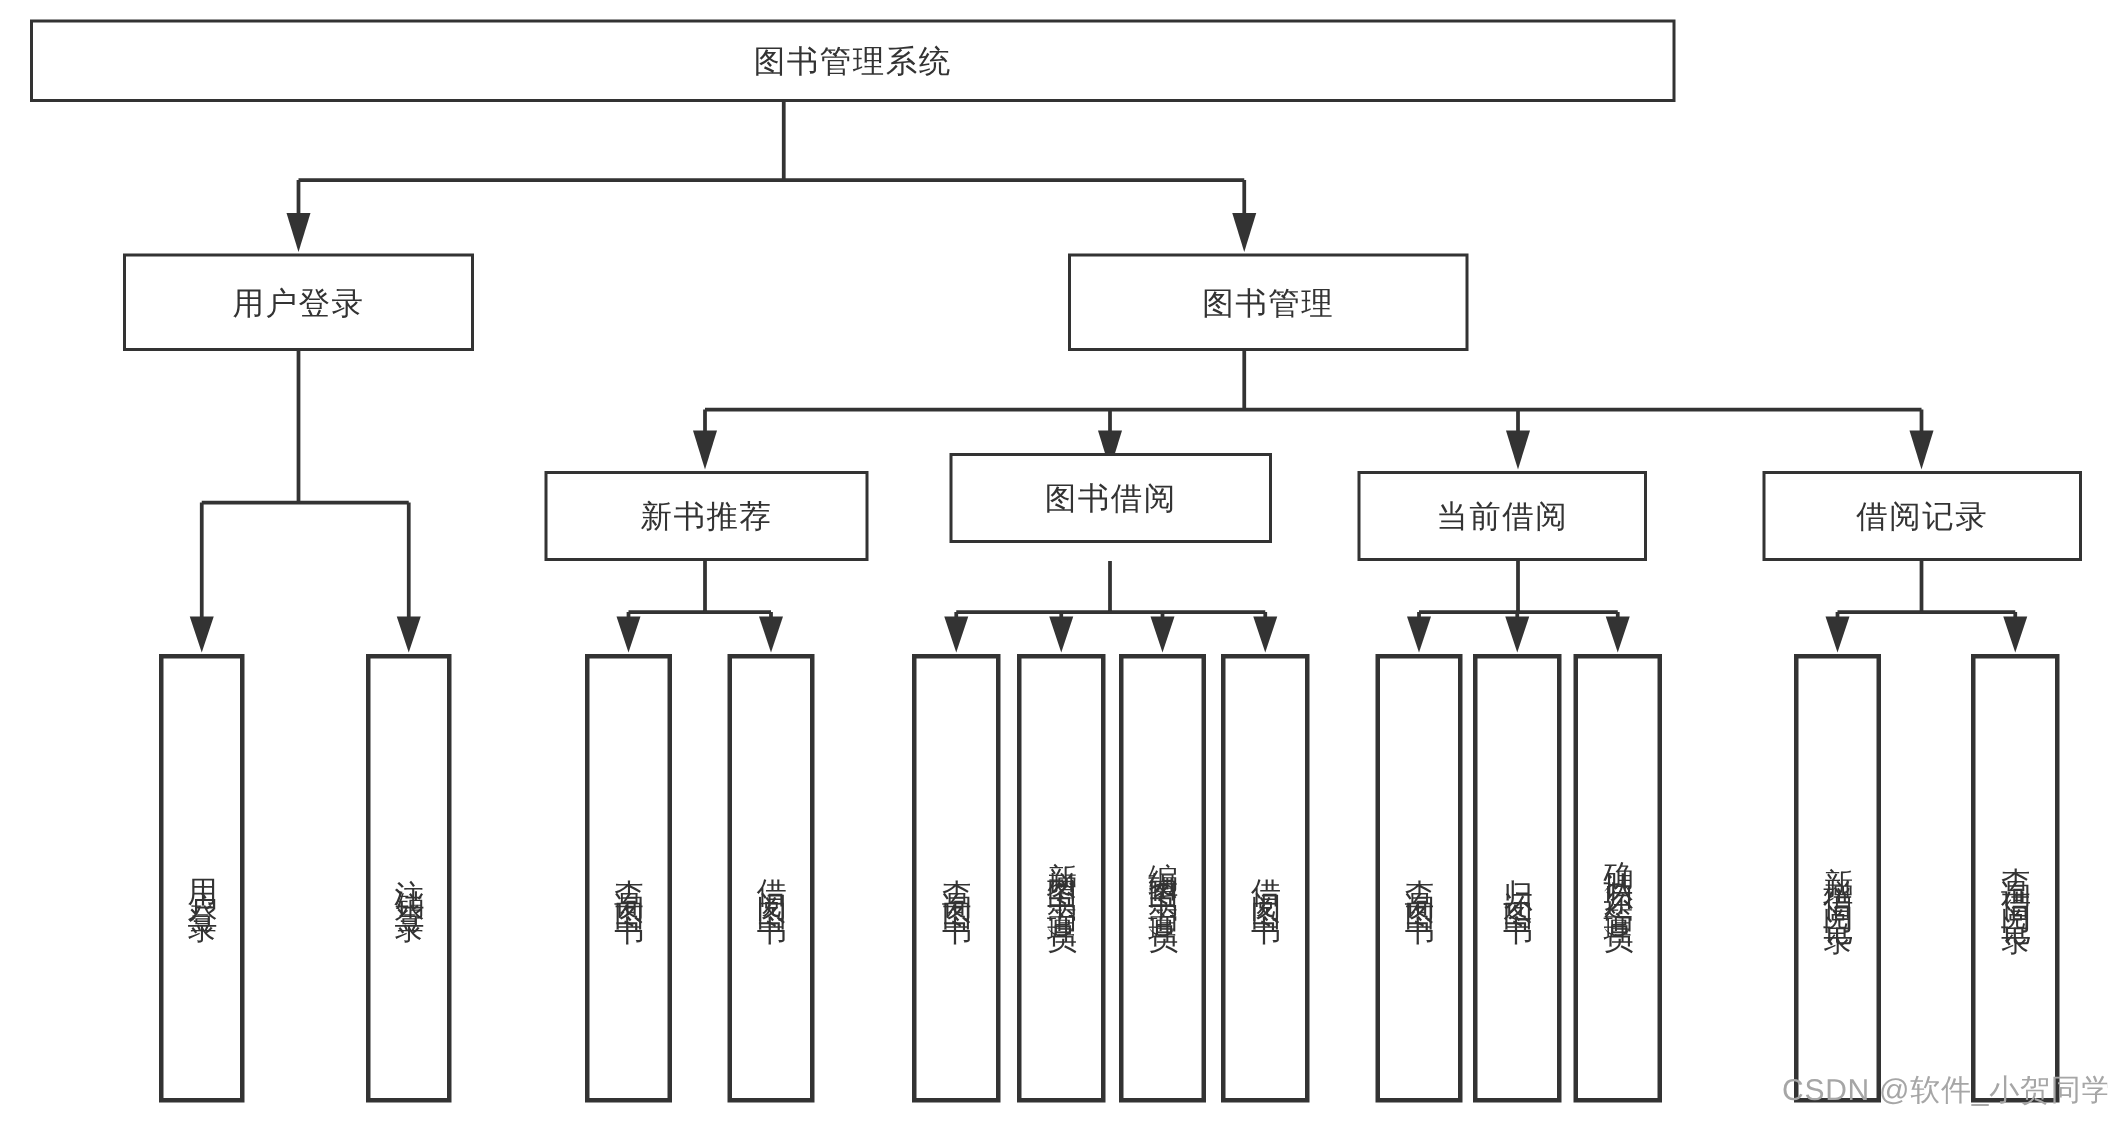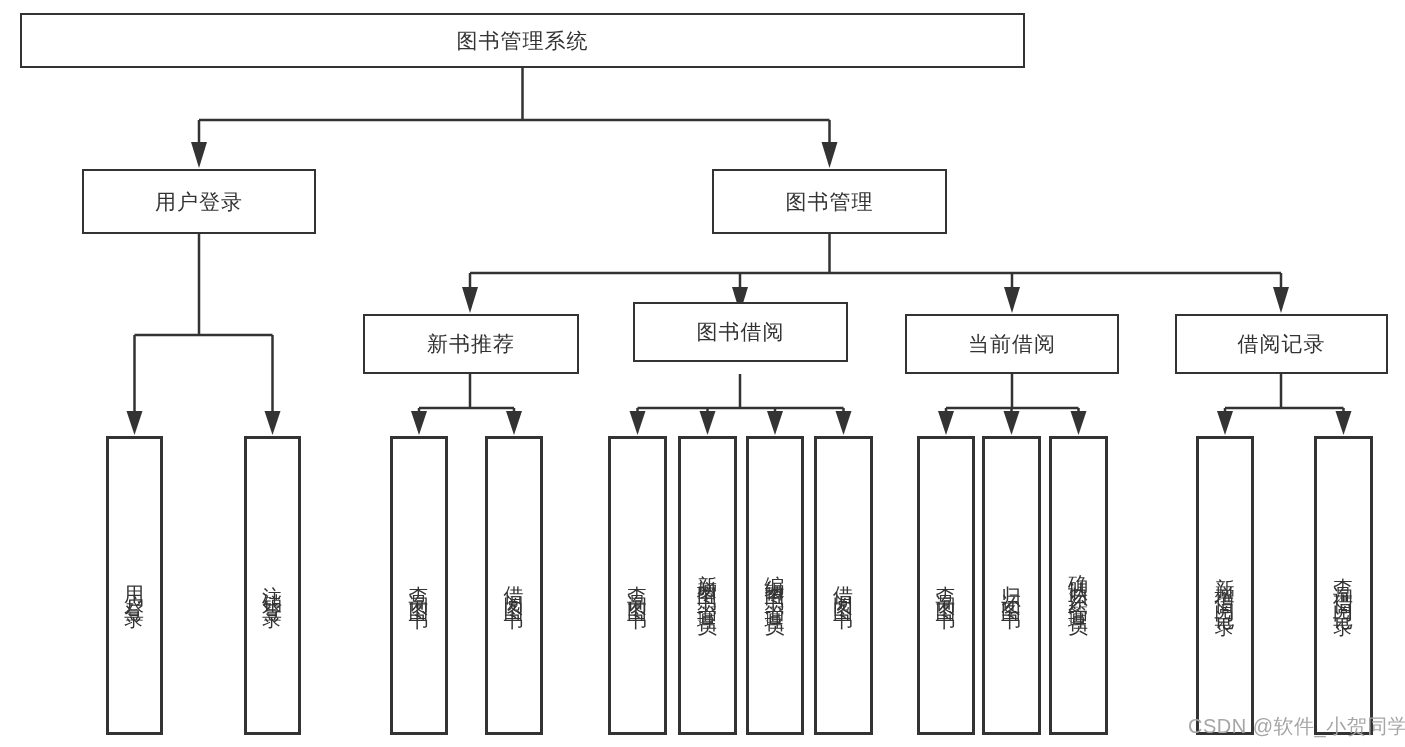--- a/index.html
+++ b/index.html
@@ -63,26 +63,26 @@
     position: absolute;
     left: 1188px;
     top: 713px;
     font-size: 20px;
     color: var(--watermark-color);
     white-space: nowrap;
     z-index: 5;
     letter-spacing: 0.5px;
   }
   
-  #n-root   { left: 20px;   top: 13px;  width: 1005px; height: 55px; }
+  #n-root   { left: 20px;   top: 13px;  width: 1097px; height: 55px; }
   #n-user   { left: 82px;   top: 169px; width: 234px;  height: 65px; }
-  #n-mgmt   { left: 712px;  top: 169px; width: 235px;  height: 65px; }
+  #n-mgmt   { left: 712px;  top: 169px; width: 267px;  height: 65px; }
   #n-newrec { left: 363px;  top: 314px; width: 216px;  height: 60px; }
   #n-borrow { left: 633px;  top: 302px; width: 215px;  height: 60px; }
-  #n-current{ left: 905px;  top: 314px; width: 214px;  height: 60px; }
+  #n-current{ left: 905px;  top: 314px; width: 193px;  height: 60px; }
   #n-records{ left: 1175px; top: 314px; width: 213px;  height: 60px; }
   #l-user-login   { left: 106px;  top: 436px; width: 57px; height: 299px; }
   #l-logout       { left: 244px;  top: 436px; width: 57px; height: 299px; }
   #l-nb-query     { left: 390px;  top: 436px; width: 58px; height: 299px; }
   #l-nb-borrow    { left: 485px;  top: 436px; width: 58px; height: 299px; }
   #l-bb-query     { left: 608px;  top: 436px; width: 59px; height: 299px; }
   #l-bb-add       { left: 678px;  top: 436px; width: 59px; height: 299px; letter-spacing: 6px; }
   #l-bb-edit      { left: 746px;  top: 436px; width: 58px; height: 299px; letter-spacing: 6px; }
   #l-bb-borrow    { left: 814px;  top: 436px; width: 59px; height: 299px; }
   #l-cb-query     { left: 917px;  top: 436px; width: 58px; height: 299px; }

